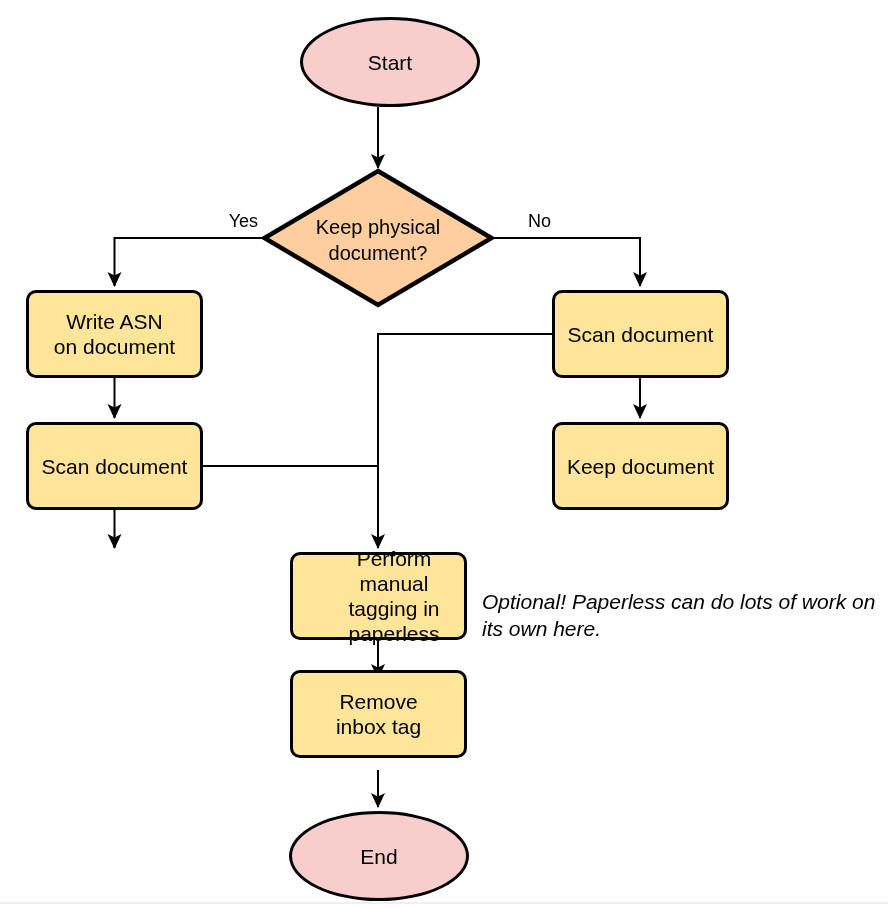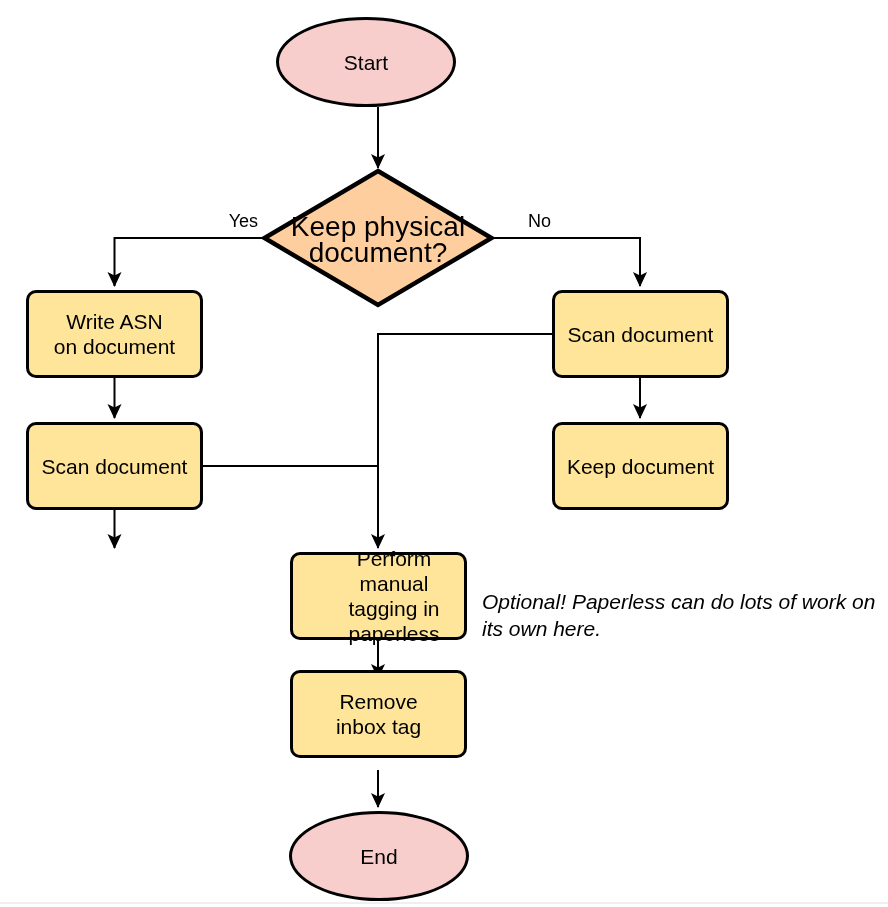--- a/index.html
+++ b/index.html
@@ -34,32 +34,32 @@
     background:var(--process_fill);
     border:3px solid var(--stroke);
     border-radius:10px;
   }
   .terminal{
     width:180px;height:90px;
     background:var(--terminal_fill);
     border:3px solid var(--stroke);
     border-radius:50%;
   }
-  .n-start{left:276px;top:17px;text-align:center;}
+  .n-start{left:300px;top:17px;text-align:center;}
   .n-write{left:26px;top:290px;}
   .n-scan-left{left:26px;top:422px;}
   .n-archive{left:26px;top:552px;}
   .n-scan-right{left:552px;top:290px;}
   .n-trash{left:552px;top:422px;}
   .n-tagging{left:290px;top:552px;padding-left:31px;}
   .n-remove{left:290px;top:670px;}
   .n-end{left:289px;top:811px;}
   .decision-label{
     position:absolute;left:258px;top:214px;width:240px;
-    text-align:center;font-size:28px;line-height:26px;white-space:pre-line;
+    text-align:center;font-size:20px;line-height:26px;white-space:pre-line;
   }
   .edge-label{
     position:absolute;width:60px;text-align:right;
     font-size:18px;line-height:18px;
   }
   .lbl-yes{left:198px;top:212px;}
   .lbl-no{left:491px;top:212px;}
   .note{
     position:absolute;left:482px;top:588px;width:410px;
     font-size:21px;line-height:27px;font-style:italic;

